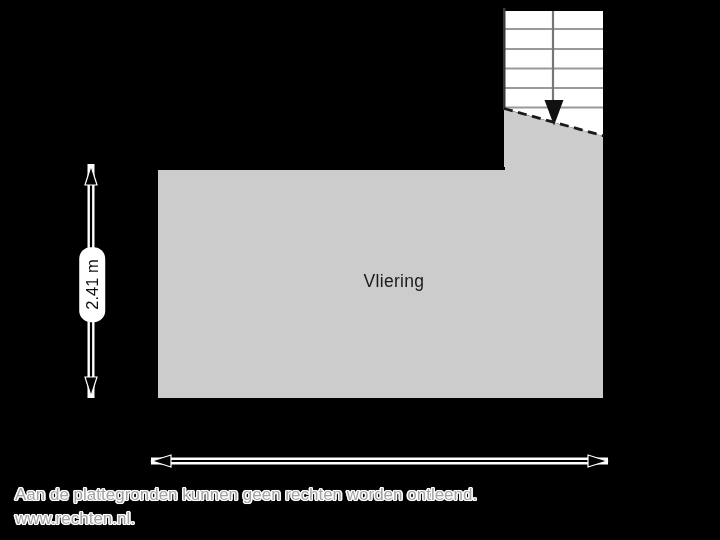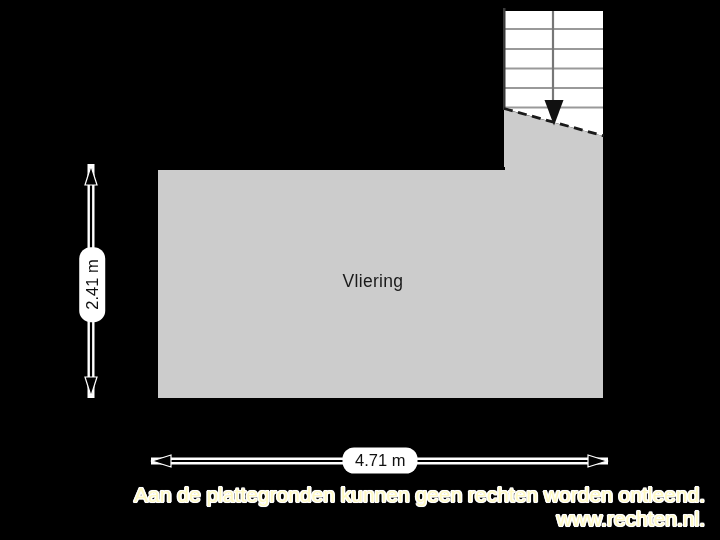--- a/index.html
+++ b/index.html
@@ -5,36 +5,36 @@
   html,body{margin:0;padding:0;}
   body{
     width:720px;height:540px;
     background:#000;
     font-family:"Liberation Sans","DejaVu Sans",sans-serif;
     overflow:hidden;
   }
   .canvas{position:relative;width:720px;height:540px;background:#000;}
   .plan-svg{position:absolute;left:0;top:0;}
   .room-label{
-    position:absolute;left:303px;top:271px;width:140px;
+    position:absolute;left:324px;top:271px;width:140px;
     text-align:center;font-size:17.5px;color:#1a1a1a;letter-spacing:.3px;
   }
   .dim-pill{
     position:absolute;background:#fff;color:#111;
     border-radius:10px;padding:2px 11px;font-size:16.5px;
     white-space:nowrap;box-shadow:0 0 0 1.5px #fff;
   }
   .dim-pill.horizontal{left:344px;top:449px;}
   .dim-pill.vertical{
     left:56px;top:273px;
     transform:rotate(-90deg);transform-origin:center;
   }
   .footer{
     position:absolute;left:15px;top:483px;width:690px;
-    text-align:right;color:#fef9c3;font-size:21px;line-height:23.5px;
+    text-align:left;color:#a3a3a3;font-size:17px;line-height:23.5px;
     text-shadow:
       -1.4px 0 0 #fff, 1.4px 0 0 #fff, 0 -1.4px 0 #fff, 0 1.4px 0 #fff,
       -1px -1px 0 #fff, 1px -1px 0 #fff, -1px 1px 0 #fff, 1px 1px 0 #fff,
       0 0 2px #fff;
   }
   .footer .site{display:block;}
 </style>
 </head>
 <body>
 
@@ -79,21 +79,20 @@
     <g>
       <line x1="91" y1="164" x2="91" y2="398" stroke="#fff" stroke-width="7"></line>
       <line x1="91" y1="168" x2="91" y2="394" stroke="#000" stroke-width="2.2"></line>
       <polygon points="91,166 85,185 97,185" fill="#000" stroke="#fff" stroke-width="1.2"></polygon>
       <polygon points="91,396 85,377 97,377" fill="#000" stroke="#fff" stroke-width="1.2"></polygon>
     </g>
   </svg>
 
   <div class="room-label">Vliering</div>
 
-  <div class="dim-pill horizontal">4.71 m</div>
   <div class="dim-pill vertical">2.41 m</div>
 
   <div class="footer">
     <span>Aan de plattegronden kunnen geen rechten worden ontleend.</span>
     <span class="site">www.rechten.nl.</span>
   </div>
 
 </div>
 
 </body></html>

